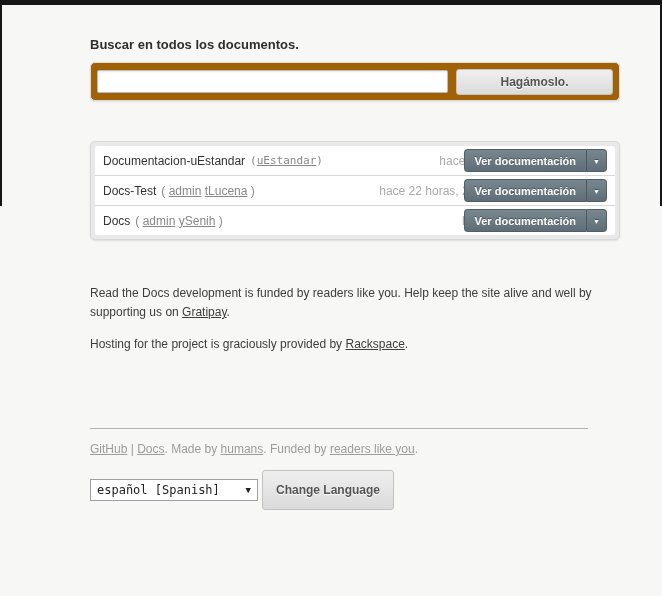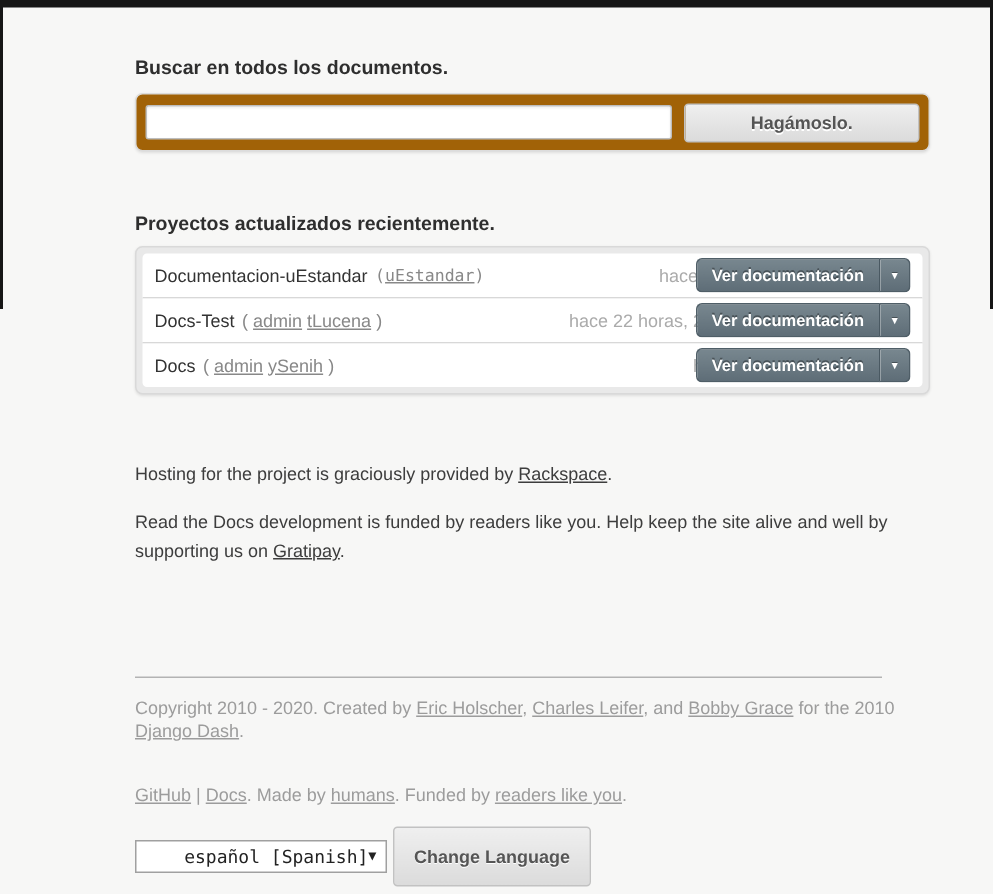--- a/index.html
+++ b/index.html
@@ -75,21 +75,21 @@
   .about a{color:#3d3d3d;text-decoration:underline;cursor:pointer;}
 
   
   .rule{border:none;border-top:1px solid #b3b3b3;width:498px;margin:74px 0 0 0;}
   footer p{margin:13px 0 0 0;font-size:12px;color:#9c9c9c;line-height:15px;}
   footer p + p{margin-top:28px;}
   footer a{color:#9c9c9c;text-decoration:underline;cursor:pointer;}
   .lang-form{margin-top:13px;display:flex;align-items:center;}
   .lang-select{
     width:168px;height:22px;background:#fff;border:1px solid #a0a0a0;
-    display:flex;align-items:center;justify-content:flex-end;
+    display:flex;align-items:center;justify-content:space-between;
     padding:0 6px;box-sizing:border-box;
     font-family:"DejaVu Sans Mono","Liberation Mono",monospace;font-size:12px;color:#222;
     cursor:pointer;
   }
   .lang-select .arrow{font-size:9px;color:#222;}
   .lang-btn{margin-left:4px;height:40px;padding:0 13px;}
 </style>
 </head>
 <body>
 
@@ -101,21 +101,20 @@
 
   <section>
     <h2>Buscar en todos los documentos.</h2>
     <div class="search-module">
       <input class="search-input" type="text" value="" style="">
       <button class="btn light search-btn">Hagámoslo.</button>
     </div>
   </section>
 
   <section class="projects-section">
-    <h2>Proyectos actualizados recientemente.</h2>
     <div class="projects-panel">
 
       <div class="project-row">
         <span class="proj-name">Documentacion-uEstandar</span>
         <span class="proj-slug"><span>(</span><a>uEstandar</a><span>)</span></span>
         <span class="proj-time">hace 2 min</span>
         <div class="btn-group">
           <button class="btn dark main">Ver documentación</button>
           <button class="btn dark caret"><span>▼</span></button>
         </div>
@@ -138,28 +137,27 @@
         <div class="btn-group">
           <button class="btn dark main">Ver documentación</button>
           <button class="btn dark caret"><span>▼</span></button>
         </div>
       </div>
 
     </div>
   </section>
 
   <section class="about">
+    <p><span>Read the Docs development is funded by readers like you. Help keep the site alive and well by supporting us on </span><a>Gratipay</a><span>.</span></p>
     <p><span>Hosting for the project is graciously provided by </span><a>Rackspace</a><span>.</span></p>
-    <p><span>Read the Docs development is funded by readers like you. Help keep the site alive and well by supporting us on </span><a>Gratipay</a><span>.</span></p>
   </section>
 
   <hr class="rule">
 
   <footer>
-    <p><span>Copyright 2010 - 2020. Created by </span><a>Eric Holscher</a><span>, </span><a>Charles Leifer</a><span>, and </span><a>Bobby Grace</a><span> for the 2010 </span><a>Django Dash</a><span>.</span></p>
     <p><a>GitHub</a><span> | </span><a>Docs</a><span>. Made by </span><a>humans</a><span>. Funded by </span><a>readers like you</a><span>.</span></p>
 
     <div class="lang-form">
       <div class="lang-select">
         <span>español [Spanish]</span>
         <span class="arrow">▼</span>
       </div>
       <button class="btn light lang-btn">Change Language</button>
     </div>
   </footer>

